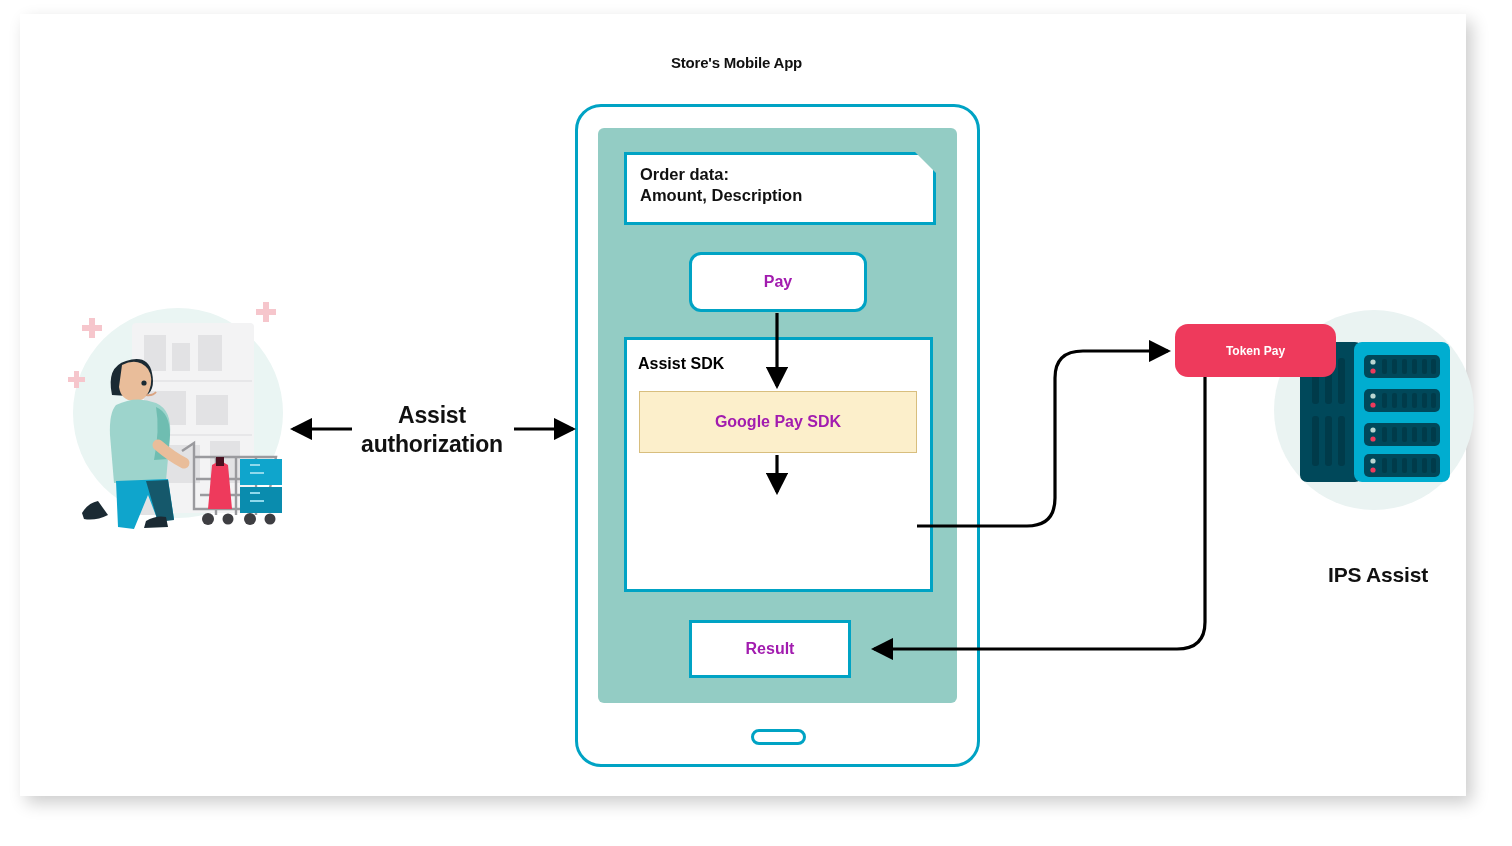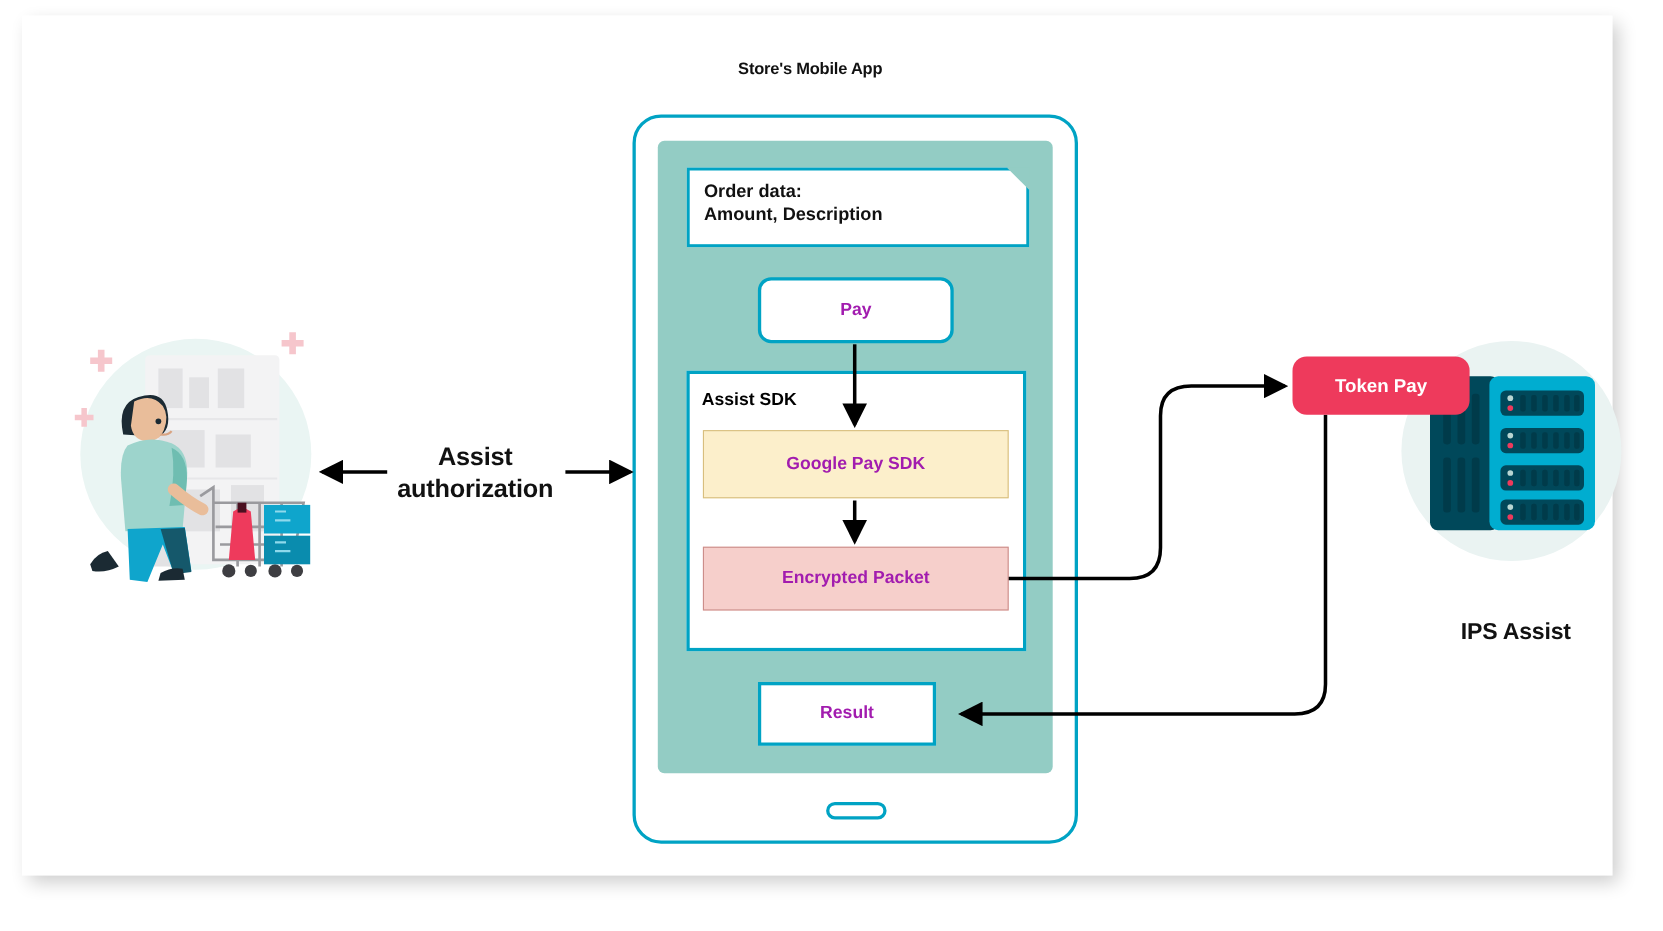--- a/index.html
+++ b/index.html
@@ -200,21 +200,21 @@
     left: 1155px;
     top: 310px;
     width: 161px;
     height: 53px;
     background: #EE3A5C;
     border-radius: 13px;
     display: flex;
     align-items: center;
     justify-content: center;
     color: #ffffff;
-    font-size: 17px;
+    font-size: 12px;
     font-weight: bold;
     z-index: 6;
   }
   
   .illus { position: absolute; }
   .shopper { left: 40px; top: 281px; width: 240px; height: 230px; }
   .server  { left: 1248px; top: 290px; width: 212px; height: 212px; }
   svg { display: block; overflow: visible; }
   .arrows { position: absolute; inset: 0; pointer-events: none; }
 </style>
@@ -297,21 +297,20 @@
         <div class="note-fold"></div>
         <div class="note-text">Order data:
 Amount, Description</div>
       </div>
 
       <div class="box pay-btn">Pay</div>
 
       <div class="box sdk-box"></div>
       <div class="sdk-label">Assist SDK</div>
       <div class="box gpay-box">Google Pay SDK</div>
-      <div class="box packet-box">Encrypted Packet</div>
 
       <div class="box result-box">Result</div>
 
       <div class="illus server">
         <svg width="212" height="212" viewBox="0 0 212 212">
           <circle cx="106" cy="106" r="100" fill="#EAF3F2"></circle>
           <rect x="32" y="38" width="62" height="140" rx="7" fill="#00485A"></rect>
           <g fill="#003B4A">
             <rect x="44" y="54" width="7" height="46" rx="3"></rect>
             <rect x="57" y="54" width="7" height="46" rx="3"></rect>

